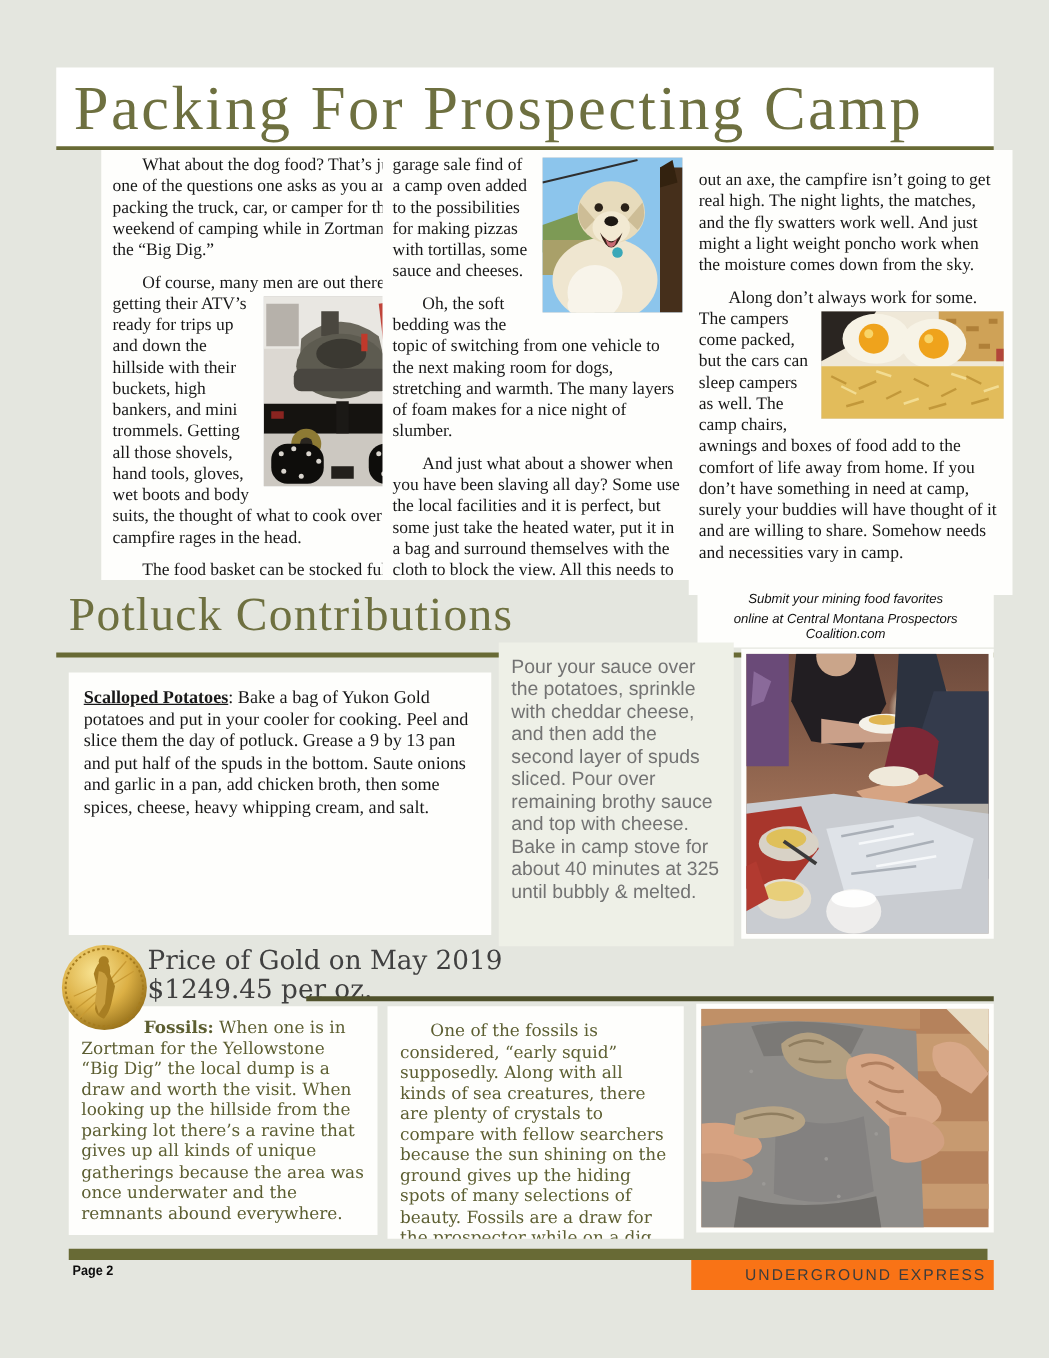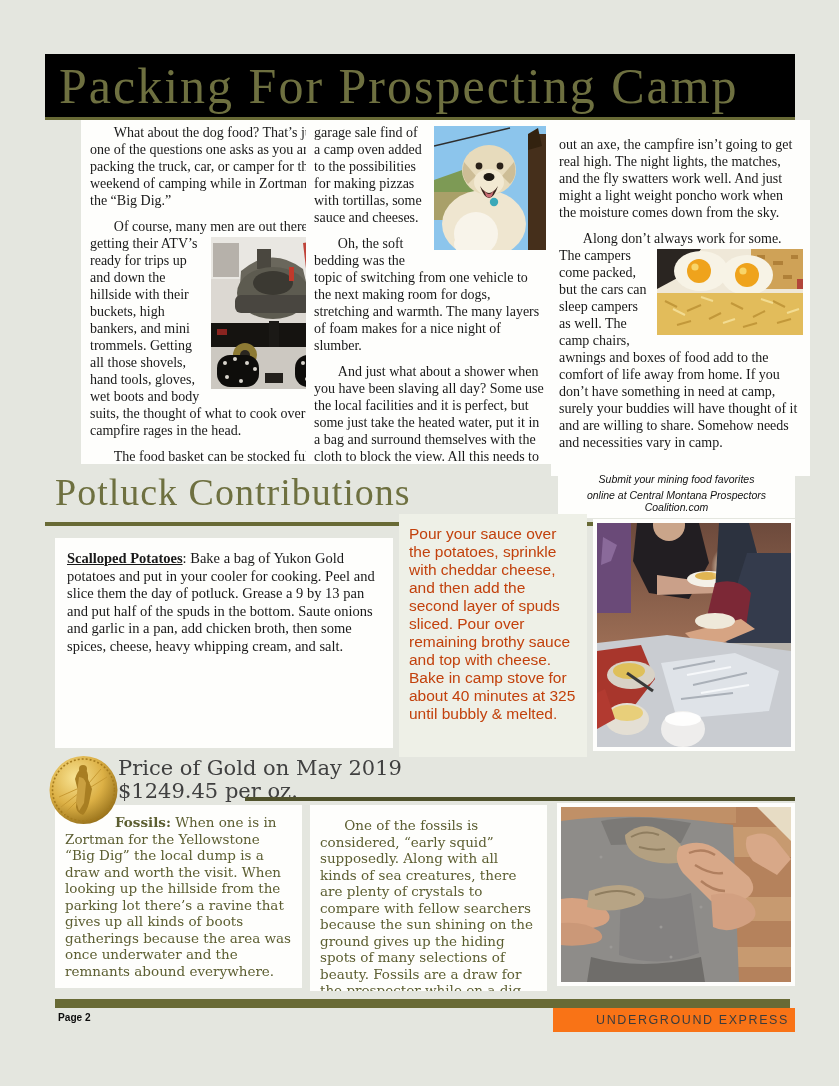--- a/index.html
+++ b/index.html
@@ -1,21 +1,21 @@
 <!DOCTYPE html>
 <html><head>
 <meta charset="utf-8">
 <style>
   html,body{margin:0;padding:0;background:#e4e6df;}
   .page{position:relative;width:839px;height:1086px;background:#e4e6df;overflow:hidden;
         font-family:"Liberation Serif",serif;color:#181818;}
   .panel{background:#fefefc;}
 
   
-  .masthead{position:absolute;left:45px;top:54px;width:750px;height:63px;background:#000000;
+  .masthead{position:absolute;left:45px;top:54px;width:750px;height:63px;background:#ffffff;
             border-bottom:3px solid #686a35;}
   .masthead h1{margin:0;padding:6px 0 0 14px;font-size:50px;line-height:52px;font-weight:normal;
                color:#6e7040;letter-spacing:2px;white-space:nowrap;}
 
   
   .col{position:absolute;top:120px;height:340px;background:#fefefc;overflow:hidden;
        font-size:14px;line-height:17px;}
   .col1{left:45px;width:253px;padding:4px 7px 0 9px;margin-left:36px;}
   .col2{left:306px;width:232px;padding:4px 7px 0 8px;}
   .col3{left:551px;width:244px;padding:16px 7px 0 8px;}
@@ -32,21 +32,21 @@
               font-family:"Liberation Sans",sans-serif;font-style:italic;font-weight:normal;
               font-size:10.5px;color:#111;text-align:center;}
   .rule-potluck{position:absolute;left:45px;top:522px;width:750px;height:4px;background:#686a35;}
 
   .recipe-box{position:absolute;left:55px;top:538px;width:314px;height:186px;background:#fefefc;
               padding:12px 12px 12px 12px;font-size:14.5px;line-height:17.5px;overflow:hidden;}
   .recipe-box p{margin:0 0 16px 0;}
   .recipe-title{font-weight:bold;text-decoration:underline;}
   .instructions-box{position:absolute;left:399px;top:514px;width:168px;height:221px;background:#eef0e7;
               padding:11px 10px;font-family:"Liberation Sans",sans-serif;font-size:15.5px;
-              line-height:18px;color:#c2410c;overflow:hidden;}
+              line-height:18px;color:#737373;overflow:hidden;}
   .potluck-photo{position:absolute;left:593px;top:519px;width:194px;height:224px;background:#fefefc;
               padding:4px;}
   .potluck-photo svg{display:block;}
 
   
   .coin{position:absolute;left:49px;top:755px;width:69px;height:70px;z-index:3;}
   .gold-text{position:absolute;left:118px;top:757px;font-family:"DejaVu Serif",serif;
              color:#404040;font-size:21px;line-height:23px;}
   .rule-gold{position:absolute;left:245px;top:797px;width:550px;height:4px;background:#50522c;}
 
@@ -292,21 +292,21 @@
       <circle cx="34" cy="14" r="4" fill="#a87e22"></circle>
     </svg>
   </div>
   <div class="gold-text">
     <div>Price of Gold on May 2019</div>
     <div>$1249.45 per oz.</div>
   </div>
   <div class="rule-gold"></div>
 
   <div class="fossil-box fossil1">
-    <p class="fossil-indent"><span class="bold">Fossils:</span><span> When one is in Zortman for the Yellowstone “Big Dig” the local dump is a draw and worth the visit. When looking up the hillside from the parking lot there’s a ravine that gives up all kinds of boots gatherings because the area was once underwater and the remnants abound everywhere.</span></p>
+    <p class="fossil-indent"><span class="bold">Fossils:</span><span> When one is in Zortman for the Yellowstone “Big Dig” the local dump is a draw and worth the visit. When looking up the hillside from the parking lot there’s a ravine that gives up all kinds of unique gatherings because the area was once underwater and the remnants abound everywhere.</span></p>
   </div>
   <div class="fossil-box fossil2">
     <p>One of the fossils is considered, “early squid” supposedly. Along with all kinds of sea creatures, there are plenty of crystals to compare with fellow searchers because the sun shining on the ground gives up the hiding spots of many selections of beauty. Fossils are a draw for the prospector while on a dig for gold too.</p>
   </div>
 
   <div class="fossil-photo panel">
     <svg width="230" height="175" viewBox="0 0 230 175">
       <rect width="230" height="175" fill="#b5825c"></rect>
       <g fill="#c79a70">
           <rect x="150" y="20" width="80" height="30"></rect>

